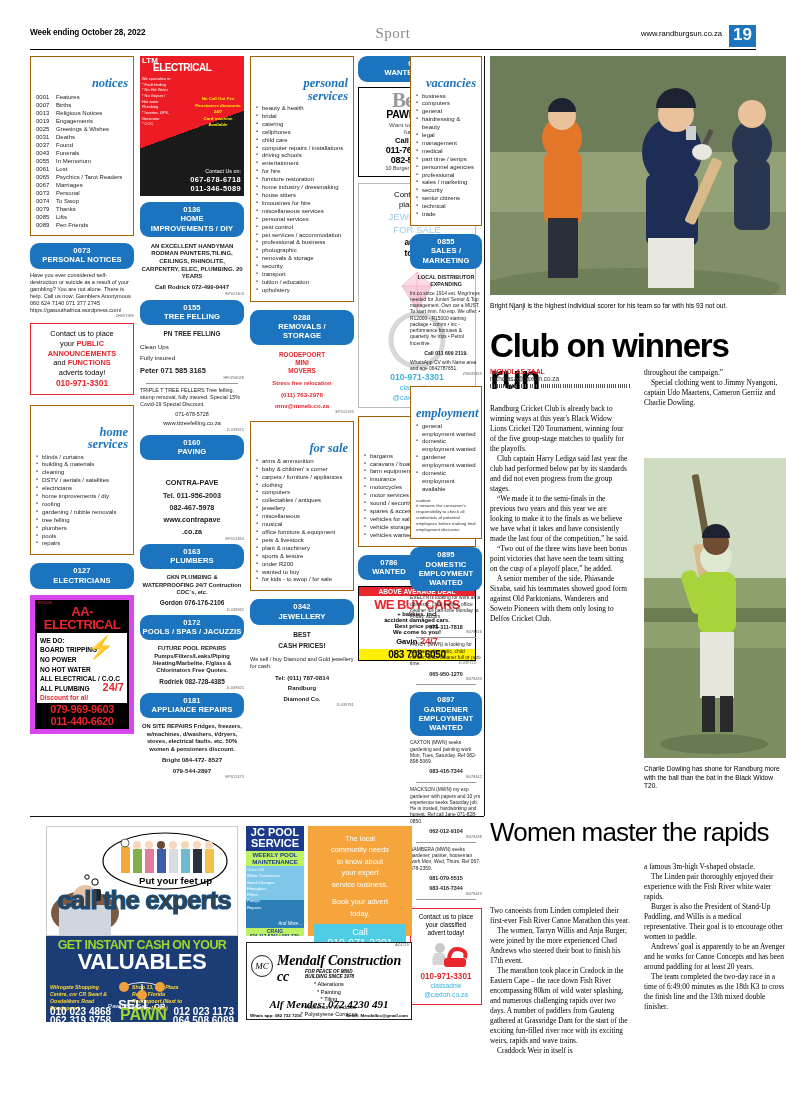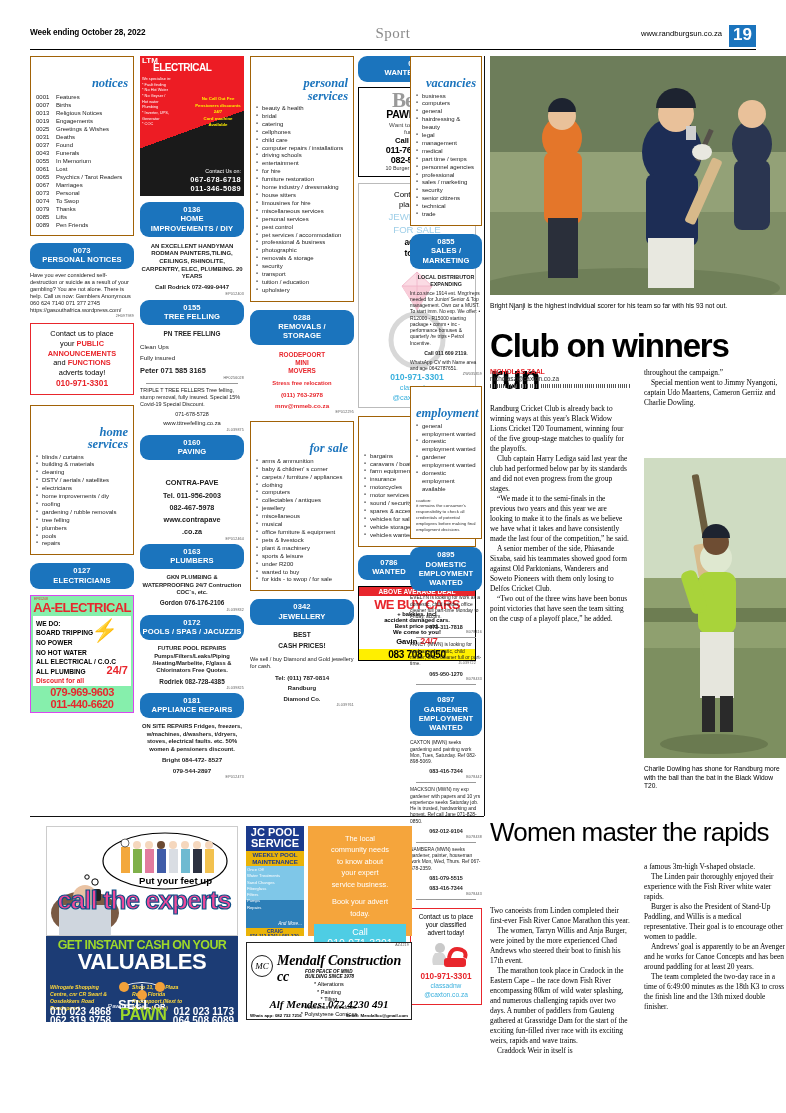--- a/index.html
+++ b/index.html
@@ -186,21 +186,21 @@
           <li>pools</li>
           <li>repairs</li>
         </ul>
     </div>
 
     <div style="height:8px;"></div>
     <div class="cathead" style="white-space:pre-line;">0127
 ELECTRICIANS</div>
 
     <div style="height:6px;"></div>
-    <div style="background:#86efac; border:1px solid #d946ef; position:relative; padding:0 0 2px 0;">
+    <div style="background:#000000; border:5px solid #d946ef; position:relative; padding:0 0 2px 0;">
       <div style="font-size:3.4px; color:#e8262c; padding:1px 0 0 3px;">EP65208</div>
       <div style="color:#e8262c; font-weight:bold; font-size:13px; text-align:center; letter-spacing:-0.6px; line-height:1;">AA-ELECTRICAL</div>
       <div style="background:#fff; margin:2px 2px 0 2px; padding:3px 3px 2px 3px; position:relative;">
         <div style="font-size:6.6px; font-weight:bold; line-height:1.45;" id="aa-lines">
             <div>WE DO:</div>
             <div>BOARD TRIPPING</div>
             <div>NO POWER</div>
             <div>NO HOT WATER</div>
             <div>ALL ELECTRICAL / C.O.C</div>
             <div>ALL PLUMBING</div>
@@ -589,21 +589,21 @@
           <circle cx="150" cy="18" r="4" fill="#f5d7bd"></circle>
         <rect x="158" y="22" width="9" height="24" fill="#f2c14e"></rect>
           <circle cx="162" cy="18" r="4" fill="#f5d7bd"></circle>
       </g>
       <ellipse cx="38" cy="86" rx="34" ry="22" fill="#7a5a44"></ellipse>
       <circle cx="38" cy="70" r="12" fill="#eac3a3"></circle>
       <rect x="12" y="78" width="52" height="30" fill="#cfd6de"></rect>
       <rect x="46" y="62" width="8" height="12" rx="2" fill="#222"></rect>
     </svg>
     <div style="position:absolute; left:92px; top:48px; font-size:9.6px; font-weight:bold;">Put your feet up</div>
-    <div style="position:absolute; left:8px; top:60px; width:178px; text-align:center; font-size:26px; font-weight:bold; color:#ec4899; -webkit-text-stroke:1.2px #0c4e86; letter-spacing:-1px; line-height:1;">call the experts</div>
+    <div style="position:absolute; left:8px; top:60px; width:178px; text-align:center; font-size:26px; font-weight:bold; color:#404040; -webkit-text-stroke:1.2px #0c4e86; letter-spacing:-1px; line-height:1;">call the experts</div>
   </div>
 
   <div style="position:absolute; left:46px; top:936px; width:192px; height:86px; background:#1c3c75; overflow:hidden;">
     <div style="text-align:center; color:#9ed82a; font-weight:bold; font-size:12.5px; letter-spacing:-0.6px; margin-top:2px;">GET INSTANT CASH ON YOUR</div>
     <div style="text-align:center; color:#fff; font-weight:bold; font-size:22px; letter-spacing:-0.5px; line-height:0.95;">VALUABLES</div>
     <div style="position:absolute; left:4px; top:48px; width:60px; color:#ffd83a; font-size:5.2px; font-weight:bold; font-style:italic; line-height:1.35;">Wilrogate Shopping Centre, cnr CR Swart &amp; Oosdekkers Road Roodepoort,</div>
     <div style="position:absolute; right:46px; top:48px; width:60px; color:#ffd83a; font-size:5.2px; font-weight:bold; font-style:italic; line-height:1.35;">Shop 13, 294 Plaza Road, Florida Roodepoort,(Next to Muslim Meats)</div>
     <svg width="56" height="26" viewBox="0 0 56 26" style="position:absolute; left:68px; top:44px;">
       <line x1="28" y1="4" x2="28" y2="22" stroke="#fff" stroke-width="1.2"></line>
       <path d="M10,6 Q28,-1 46,6" stroke="#fff" stroke-width="1.2" fill="none"></path>
@@ -614,21 +614,21 @@
     <div style="position:absolute; left:62px; top:66px; color:#fff; font-size:6.2px;">Pawn|Buy|Sell</div>
     <div style="position:absolute; left:72px; top:62px; color:#fff; font-weight:bold; font-size:13px; line-height:1;">SELL</div>
     <div style="position:absolute; left:108px; top:66px; color:#fff; font-weight:bold; font-size:7.6px;">OR</div>
     <div style="position:absolute; left:74px; top:71px; color:#9ed82a; font-weight:bold; font-size:16px; line-height:1;">PAWN</div>
     <div style="position:absolute; left:4px; top:70px; color:#fff; font-weight:bold; font-size:10px;">010 023 4868</div>
     <div style="position:absolute; left:4px; top:79px; color:#fff; font-weight:bold; font-size:10px;">062 319 9758</div>
     <div style="position:absolute; right:4px; top:70px; color:#fff; font-weight:bold; font-size:10px;">012 023 1173</div>
     <div style="position:absolute; right:4px; top:79px; color:#fff; font-weight:bold; font-size:10px;">064 508 6089</div>
   </div>
 
-  <div style="position:absolute; left:246px; top:826px; width:58px; height:110px; background:#eab308; overflow:hidden;">
+  <div style="position:absolute; left:246px; top:826px; width:58px; height:110px; background:#bef264; overflow:hidden;">
     <div style="background:#1b3a8c; color:#fff; font-weight:bold; font-size:11px; text-align:center; line-height:1; padding-top:1px;">JC POOL</div>
     <div style="background:#1b3a8c; color:#fff; font-weight:bold; font-size:11px; text-align:center; line-height:1; padding-bottom:2px;">SERVICE</div>
     <div style="color:#1b3a8c; font-weight:bold; font-size:6.2px; text-align:center;">WEEKLY POOL</div>
     <div style="color:#1b3a8c; font-weight:bold; font-size:6.2px; text-align:center;">MAINTENANCE</div>
     <div style="position:relative; height:62px; margin-top:1px; background:linear-gradient(180deg,#7fc7e8 0 55%,#2d7fb8 55% 100%);">
       <ul id="jcp-items" style="position:absolute; left:1px; top:1px; font-size:4.2px; color:#fff; line-height:1.5; list-style:none;">
           <li>Once Off</li>
           <li>Water Treatments</li>
           <li>Sand Changes</li>
           <li>Fiberglass</li>
@@ -717,26 +717,26 @@
   <div style="position:absolute; left:490px; top:368px; width:140px;">
     <div class="byline">NICHOLAS ZAAL</div>
     <div class="bymail">nicholasz@caxton.co.za</div>
     <div class="dotrule"></div>
   </div>
 
   <div class="bodytext" id="cricket-col1" style="position:absolute; left:490px; top:404px; width:140px;">
       <p class="first">Randburg Cricket Club is already back to winning ways at this year's Black Widow Lions Cricket T20 Tournament, winning four of the five group-stage matches to qualify for the playoffs.</p>
       <p>Club captain Harry Lediga said last year the club had performed below par by its standards and did not even progress from the group stages.</p>
       <p>“We made it to the semi-finals in the previous two years and this year we are looking to make it to the finals as we believe we have what it takes and have consistently made the last four of the competition,” he said.</p>
+      <p>“Two out of the three wins have been bonus point victories that have seen the team sitting on the cusp of a playoff place,” he added.</p>
       <p>A senior member of the side, Phiasande Sixaba, said his teammates showed good form against Old Parktonians, Wanderers and Soweto Pioneers with them only losing to Delfos Cricket Club.</p>
-      <p>“Two out of the three wins have been bonus point victories that have seen the team sitting on the cusp of a playoff place,” he added.</p>
     </div>
   <div class="bodytext" id="cricket-col2" style="position:absolute; left:644px; top:368px; width:142px;">
       <p class="first">throughout the campaign.”</p>
-      <p>Special mention went to Jimmy Nyangoni, captain Udo Maartens, Cameron Gerriiz and Charlie Dowling.</p>
+      <p>Special clothing went to Jimmy Nyangoni, captain Udo Maartens, Cameron Gerriiz and Charlie Dowling.</p>
     </div>
 
   <div class="photo" style="position:absolute; left:644px; top:458px; width:142px; height:300px;">
     <svg width="142" height="300" viewBox="0 0 142 300" style="position:absolute; inset:0;">
       <rect width="142" height="300" fill="#9fb07f"></rect>
       <rect y="0" width="142" height="120" fill="#cfdcc2"></rect>
       <rect y="120" width="142" height="70" fill="#8fa06f"></rect>
       <rect y="190" width="142" height="110" fill="#7d8f60"></rect>
       <rect x="0" y="150" width="142" height="14" fill="#6d7d52"></rect>
 

